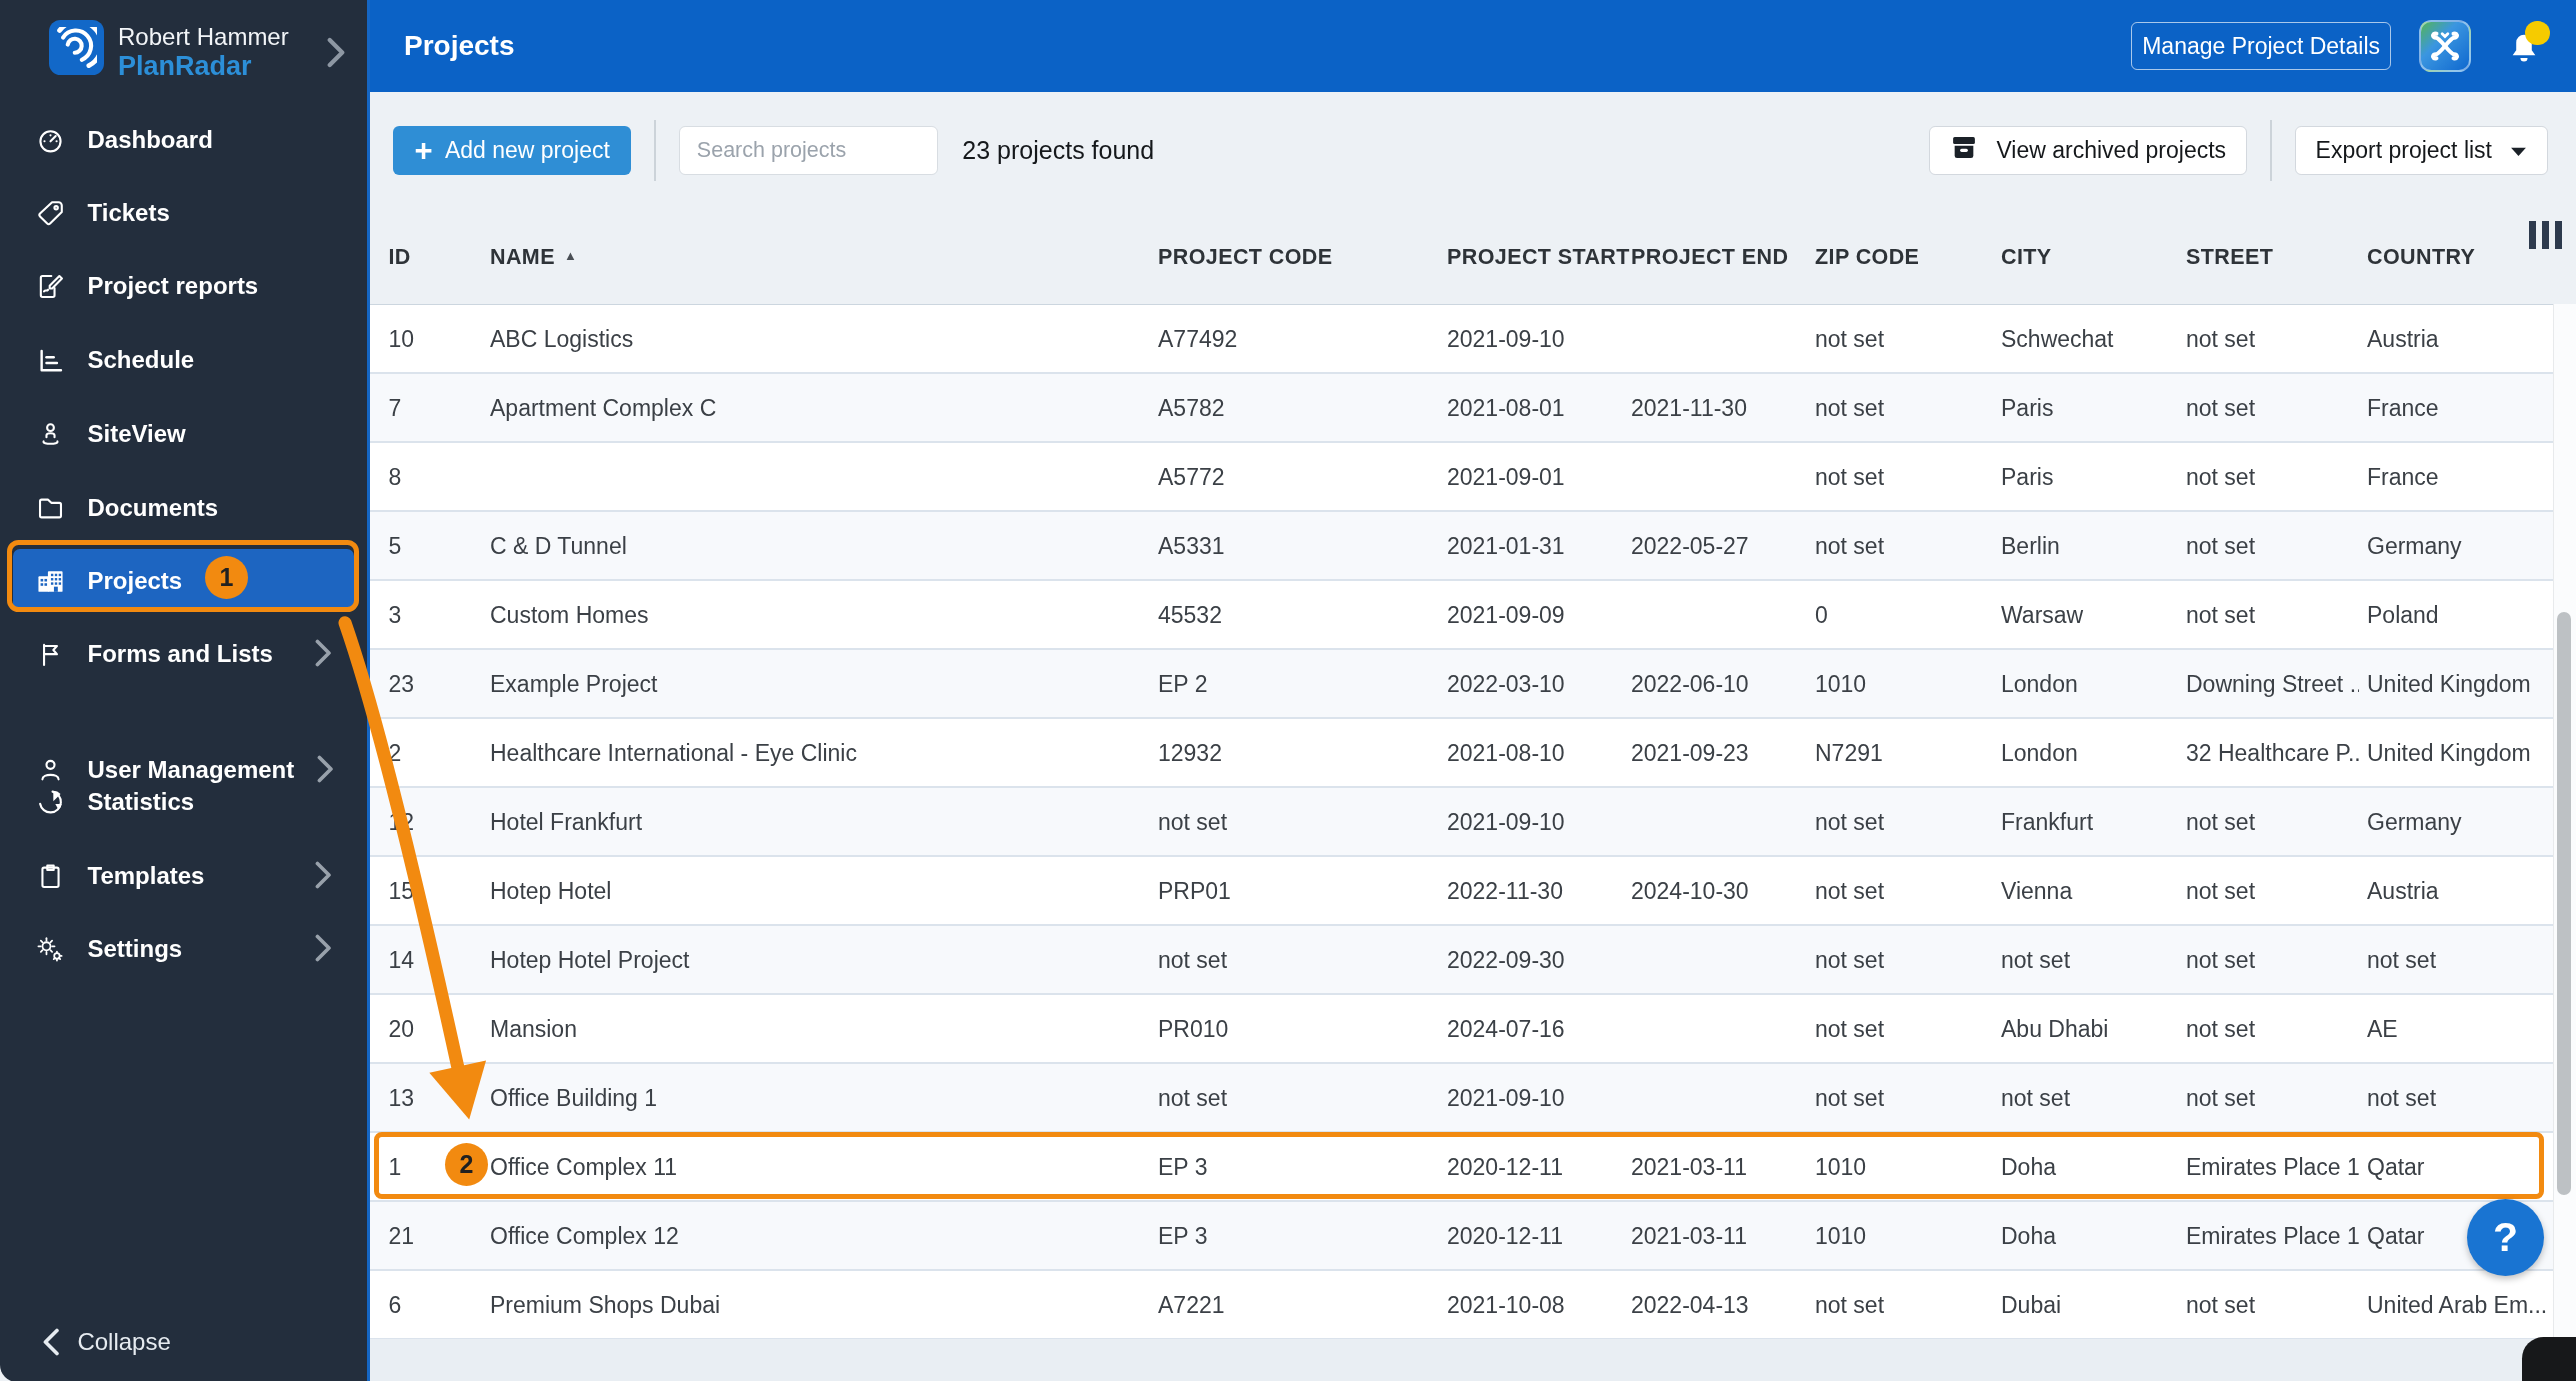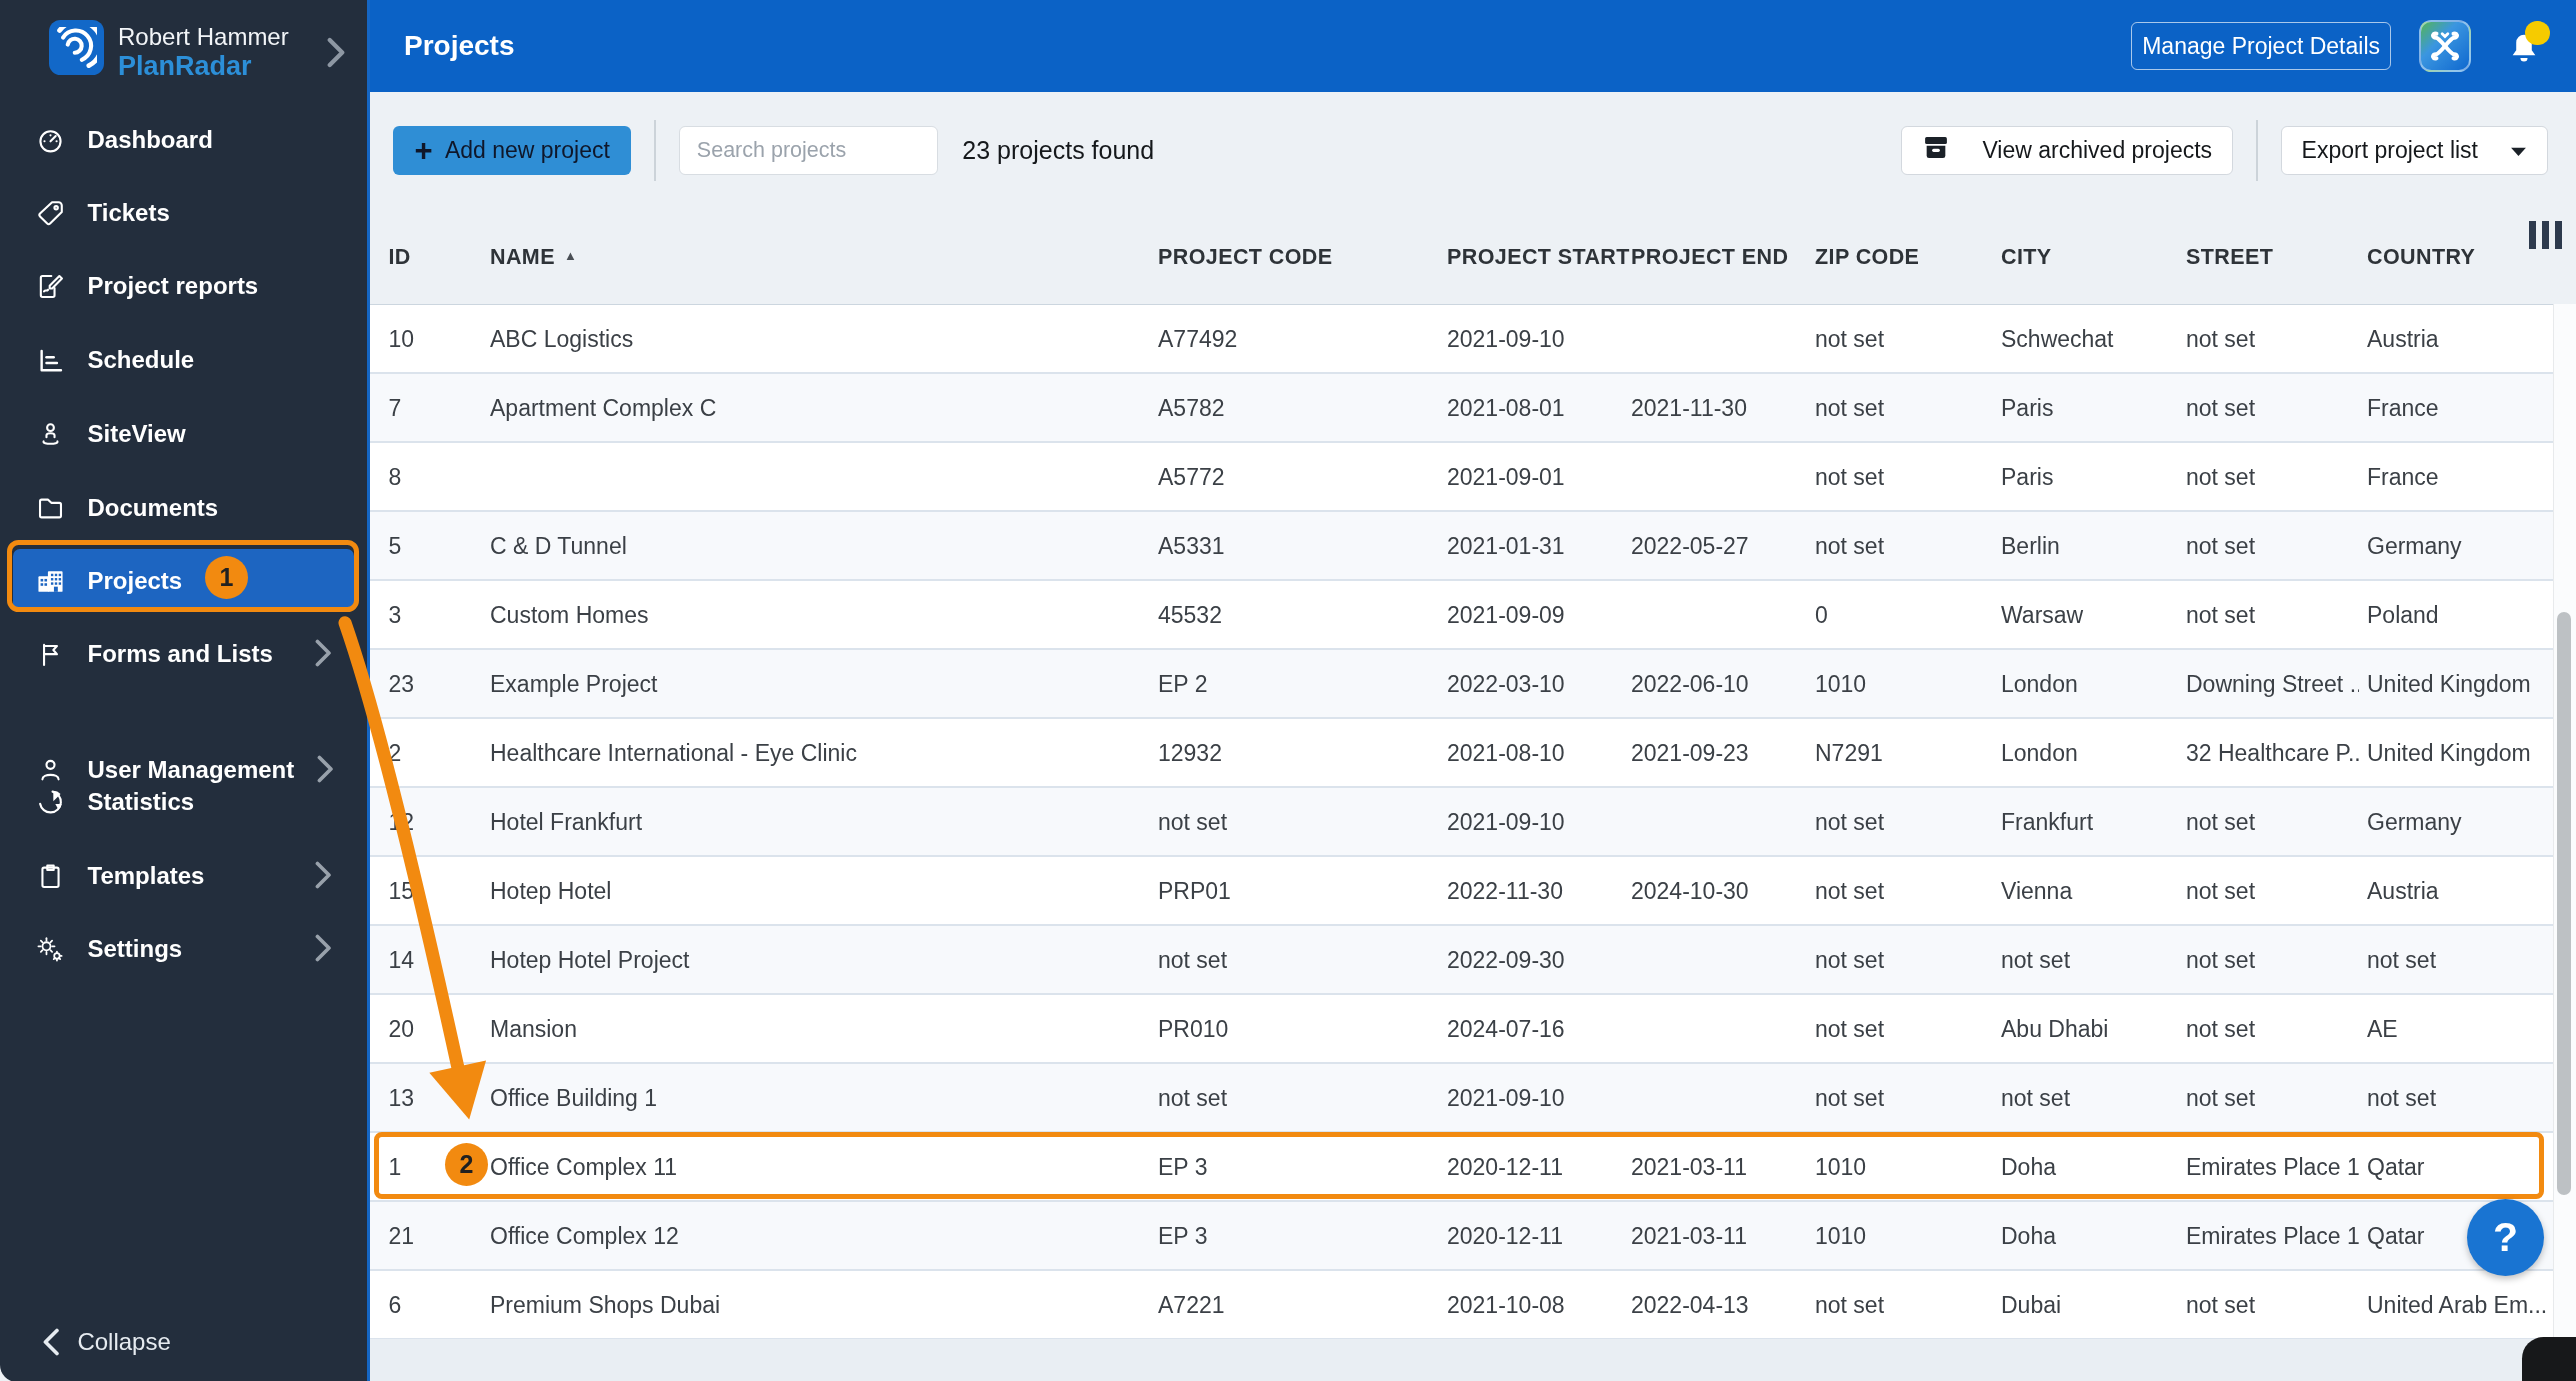--- a/index.html
+++ b/index.html
@@ -47,33 +47,33 @@
             display:grid; place-items:center; cursor:pointer; }
   .bell-wrap { position:relative; width:54px; height:54px; cursor:pointer; }
   .bell-wrap svg { position:absolute; left:4.6px; top:9.2px; }
   .bell-dot { position:absolute; right:3.1px; top:1.5px; width:24.5px; height:24.5px; border-radius:50%;
             background:#f6cb00; }
 
   
   .toolbar { position:absolute; left:370px; right:0; top:92px; height:117px; background:#edf1f5;
              display:flex; align-items:center; padding:0 28px 0 23px; }
   .add-btn { height:49px; padding:0 21.5px; background:#2f8ed5; border:none; border-radius:6.1px;
-             color:#0f172a; font-size:23px; font-family:inherit; display:flex; align-items:center;
+             color:#ffffff; font-size:23px; font-family:inherit; display:flex; align-items:center;
              gap:12.3px; cursor:pointer; }
   .add-btn .plus { font-size:31px; font-weight:bold; line-height:0; }
   .v-div { width:1.5px; height:61px; background:#ccd3d9; margin:0 23px; }
   .search-input { width:259px; height:49px; background:#fff; border:1.5px solid #d8dde2;
              border-radius:6.1px; font-size:21.5px; font-family:inherit; color:#333;
              padding:0 17px; outline:none; }
   .search-input::placeholder { color:#9ba3ac; }
   .results-count { margin-left:24.5px; font-size:25px; color:#15181b; }
   .tb-spacer { flex:1; }
   .lite-btn { height:49px; padding:0 20px; background:#fff; border:1.5px solid #d3d8de;
              border-radius:6.1px; font-size:23px; color:#15181b; font-family:inherit;
-             display:flex; align-items:center; gap:32px; cursor:pointer;justify-content:flex-end; }
+             display:flex; align-items:center; gap:18px; cursor:pointer;justify-content:flex-end; }
 
   
   .thead { position:absolute; left:370px; right:0; top:209px; height:95px; background:#edf1f5; }
   .th { position:absolute; top:50%; transform:translateY(-50%); font-size:21.5px; font-weight:bold;
         color:#2e3338; letter-spacing:0.4px; white-space:nowrap; cursor:pointer; }
   .sort-arrow { font-size:13px; color:#4a4f55; margin-left:9.2px; vertical-align:3.1px; }
   .cols-icon { position:absolute; right:14px; top:12.3px; display:flex; gap:6.1px; cursor:pointer; }
   .cols-icon i { display:block; width:7px; height:28px; background:#2d3a4d; }
 
   .tbody { position:absolute; left:370px; right:23px; top:304px; border-top:1.5px solid #ccd6df; }

